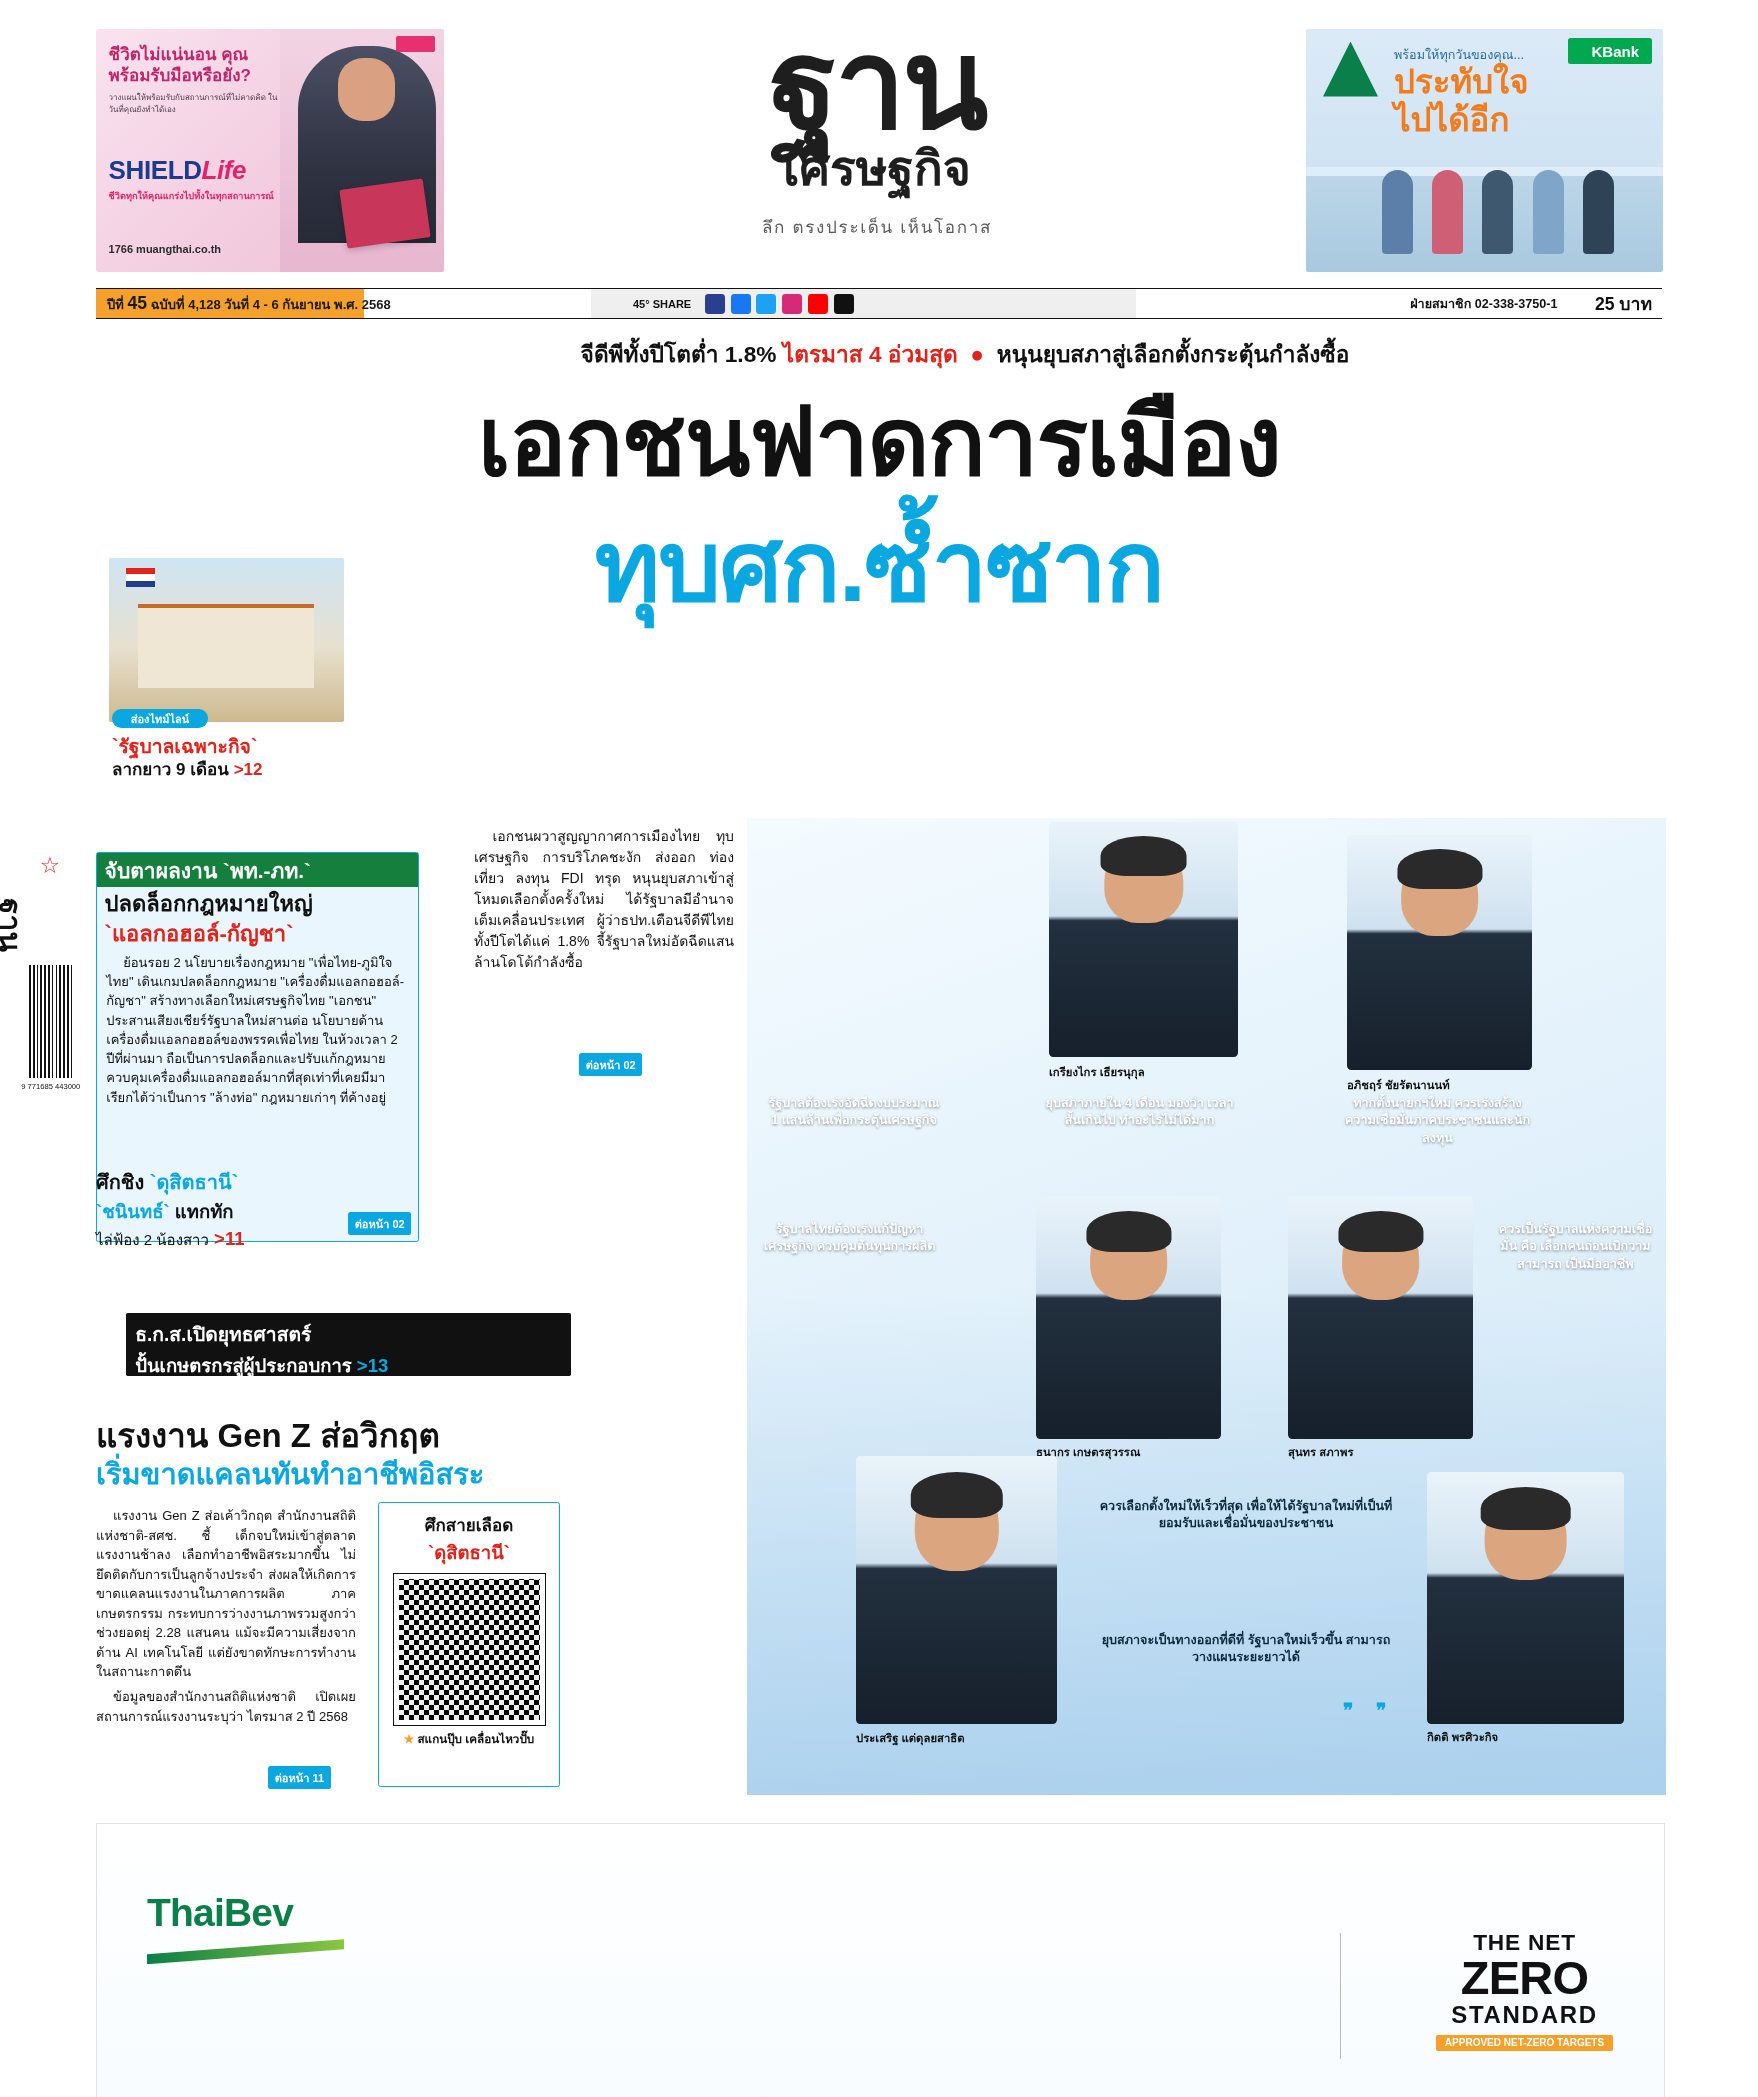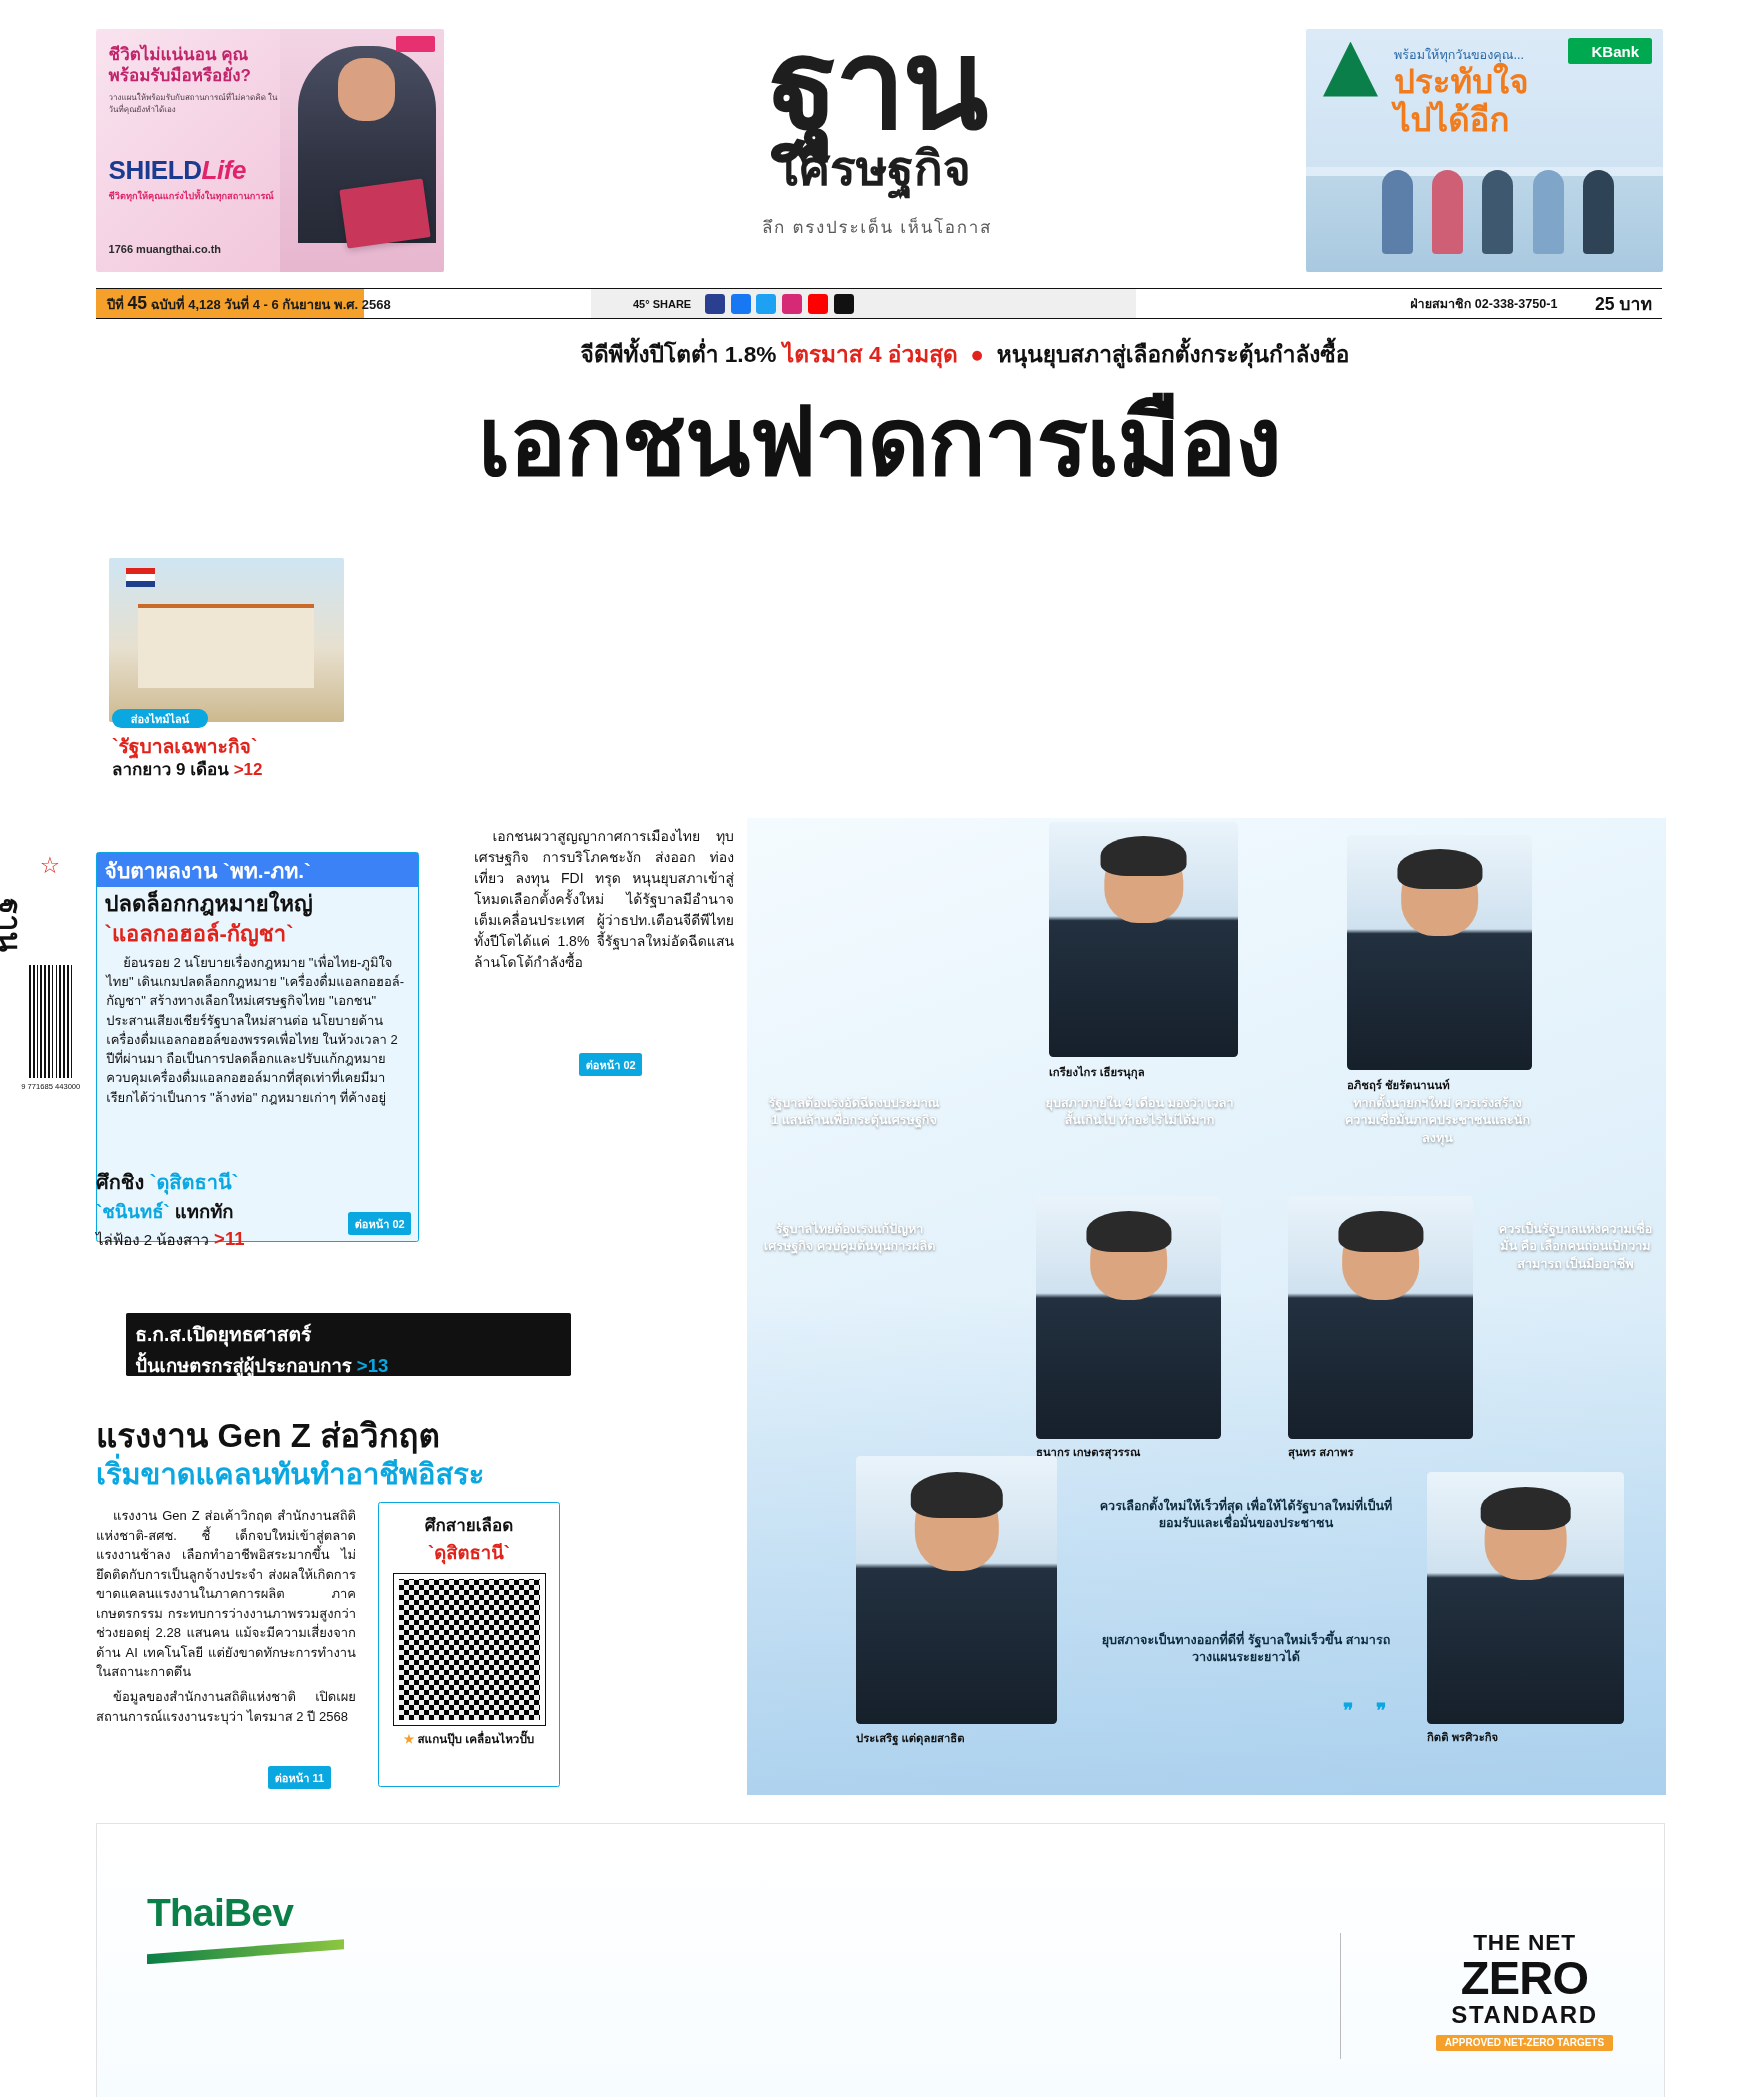--- a/index.html
+++ b/index.html
@@ -226,21 +226,21 @@
   .barcode .star {
     position:absolute; left: 22.7px; top: 12.6px; font-size: 22.7px; color:#e0231b;
   }
 
   .box1 {
     position:absolute; left: 96px; top: 852px; width: 323px; height: 390px;
     background: #eaf6fd; border: 1.7px solid #0aa7e0; border-radius: 2.5px;
     padding: 0;
   }
   .box1 .h {
-    background:#3b82f6; color:#fff; font-size: 21px; font-weight:bold;
+    background:#15803d; color:#fff; font-size: 21px; font-weight:bold;
     padding: 5.9px 7.6px 4.2px 7.6px; line-height:1.15;
   }
   .box1 .h2b { color:#111; background:#eaf6fd; font-size: 22px; font-weight:bold; padding: 4.2px 7.6px 0 7.6px; line-height:1.15;}
   .box1 .body {
     padding: 6.7px 9.2px; font-size: 13px; line-height: 1.48; color:#111; text-indent: 17px;
   }
   .cont-badge {
     position:absolute; right: 6.7px; bottom: 5.9px;
     background:#0aa7e0; color:#fff; border-radius:2.5px;
     font-size: 11px; padding: 2.5px 6.7px; font-weight:bold;
@@ -455,20 +455,21 @@
     <div class="price">25 บาท</div>
   </div>
 
   <div class="kicker">
     <span>จีดีพีทั้งปีโตต่ำ 1.8%</span>
     <span class="red">ไตรมาส 4 อ่วมสุด</span>
     <span style="color:#e0231b;">&nbsp;●&nbsp;</span>
     <span>หนุนยุบสภาสู่เลือกตั้งกระตุ้นกำลังซื้อ</span>
   </div>
   <div class="headline1">เอกชนฟาดการเมือง</div>
+  <div class="headline2">ทุบศก.ซ้ำซาก</div>
 
   <div class="govt-photo">
     <div class="bld"></div>
     <div class="flag"></div>
   </div>
   <div class="badge-teal">ส่องไทม์ไลน์</div>
   <div class="govt-cap1">`รัฐบาลเฉพาะกิจ`</div>
   <div class="govt-cap2">
     <span>ลากยาว 9 เดือน</span> <span class="pg">&gt;12</span>
   </div>

